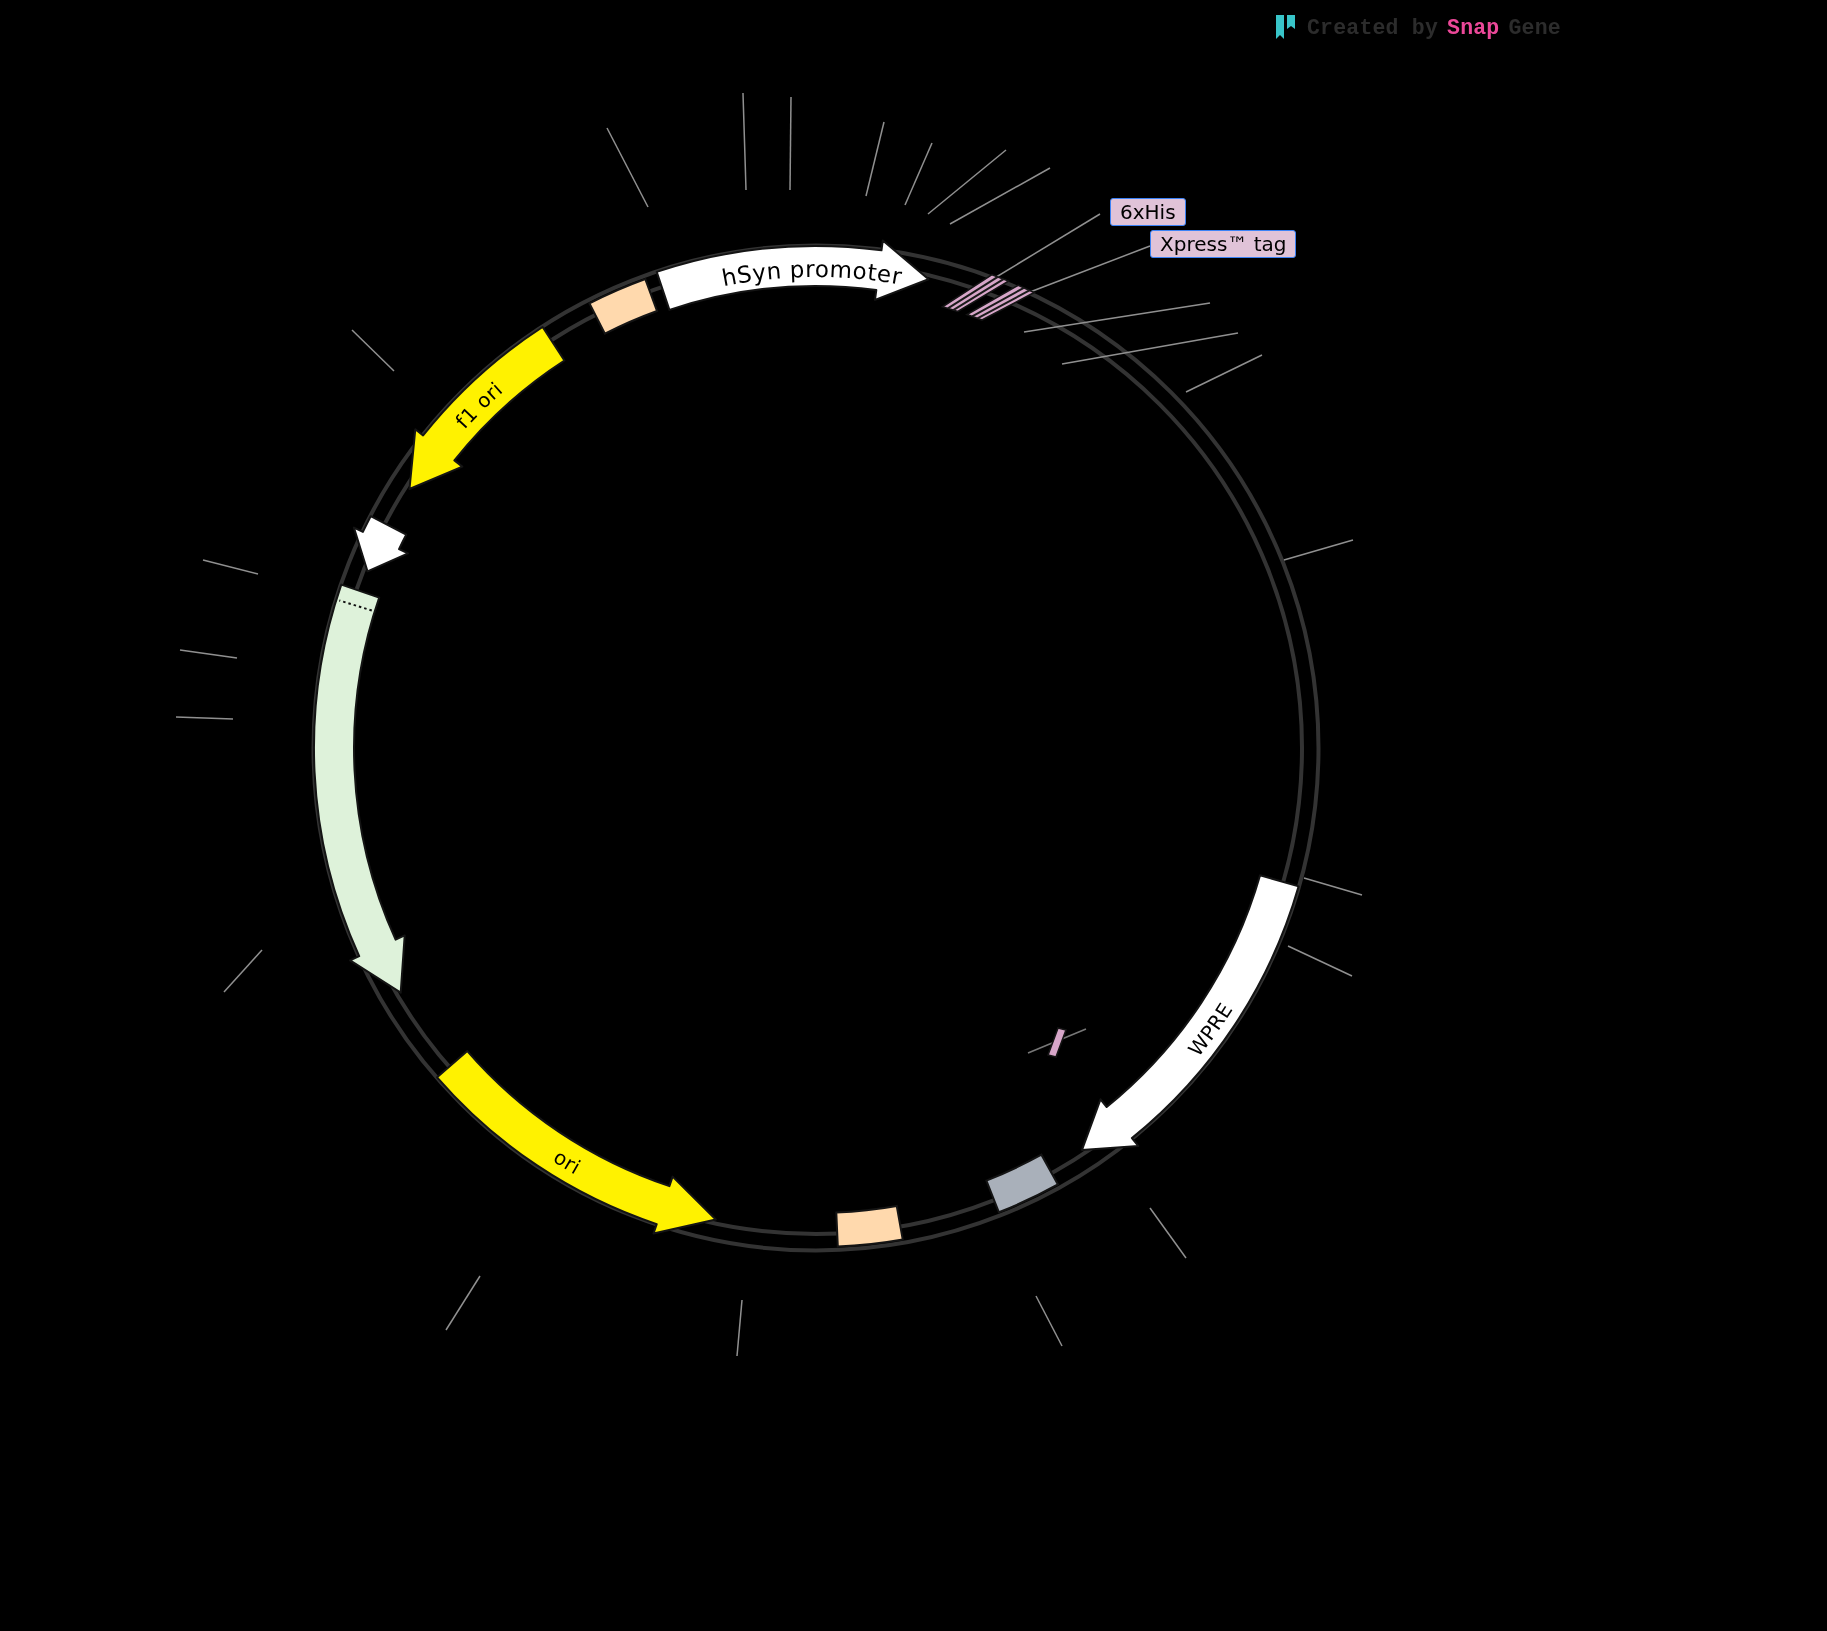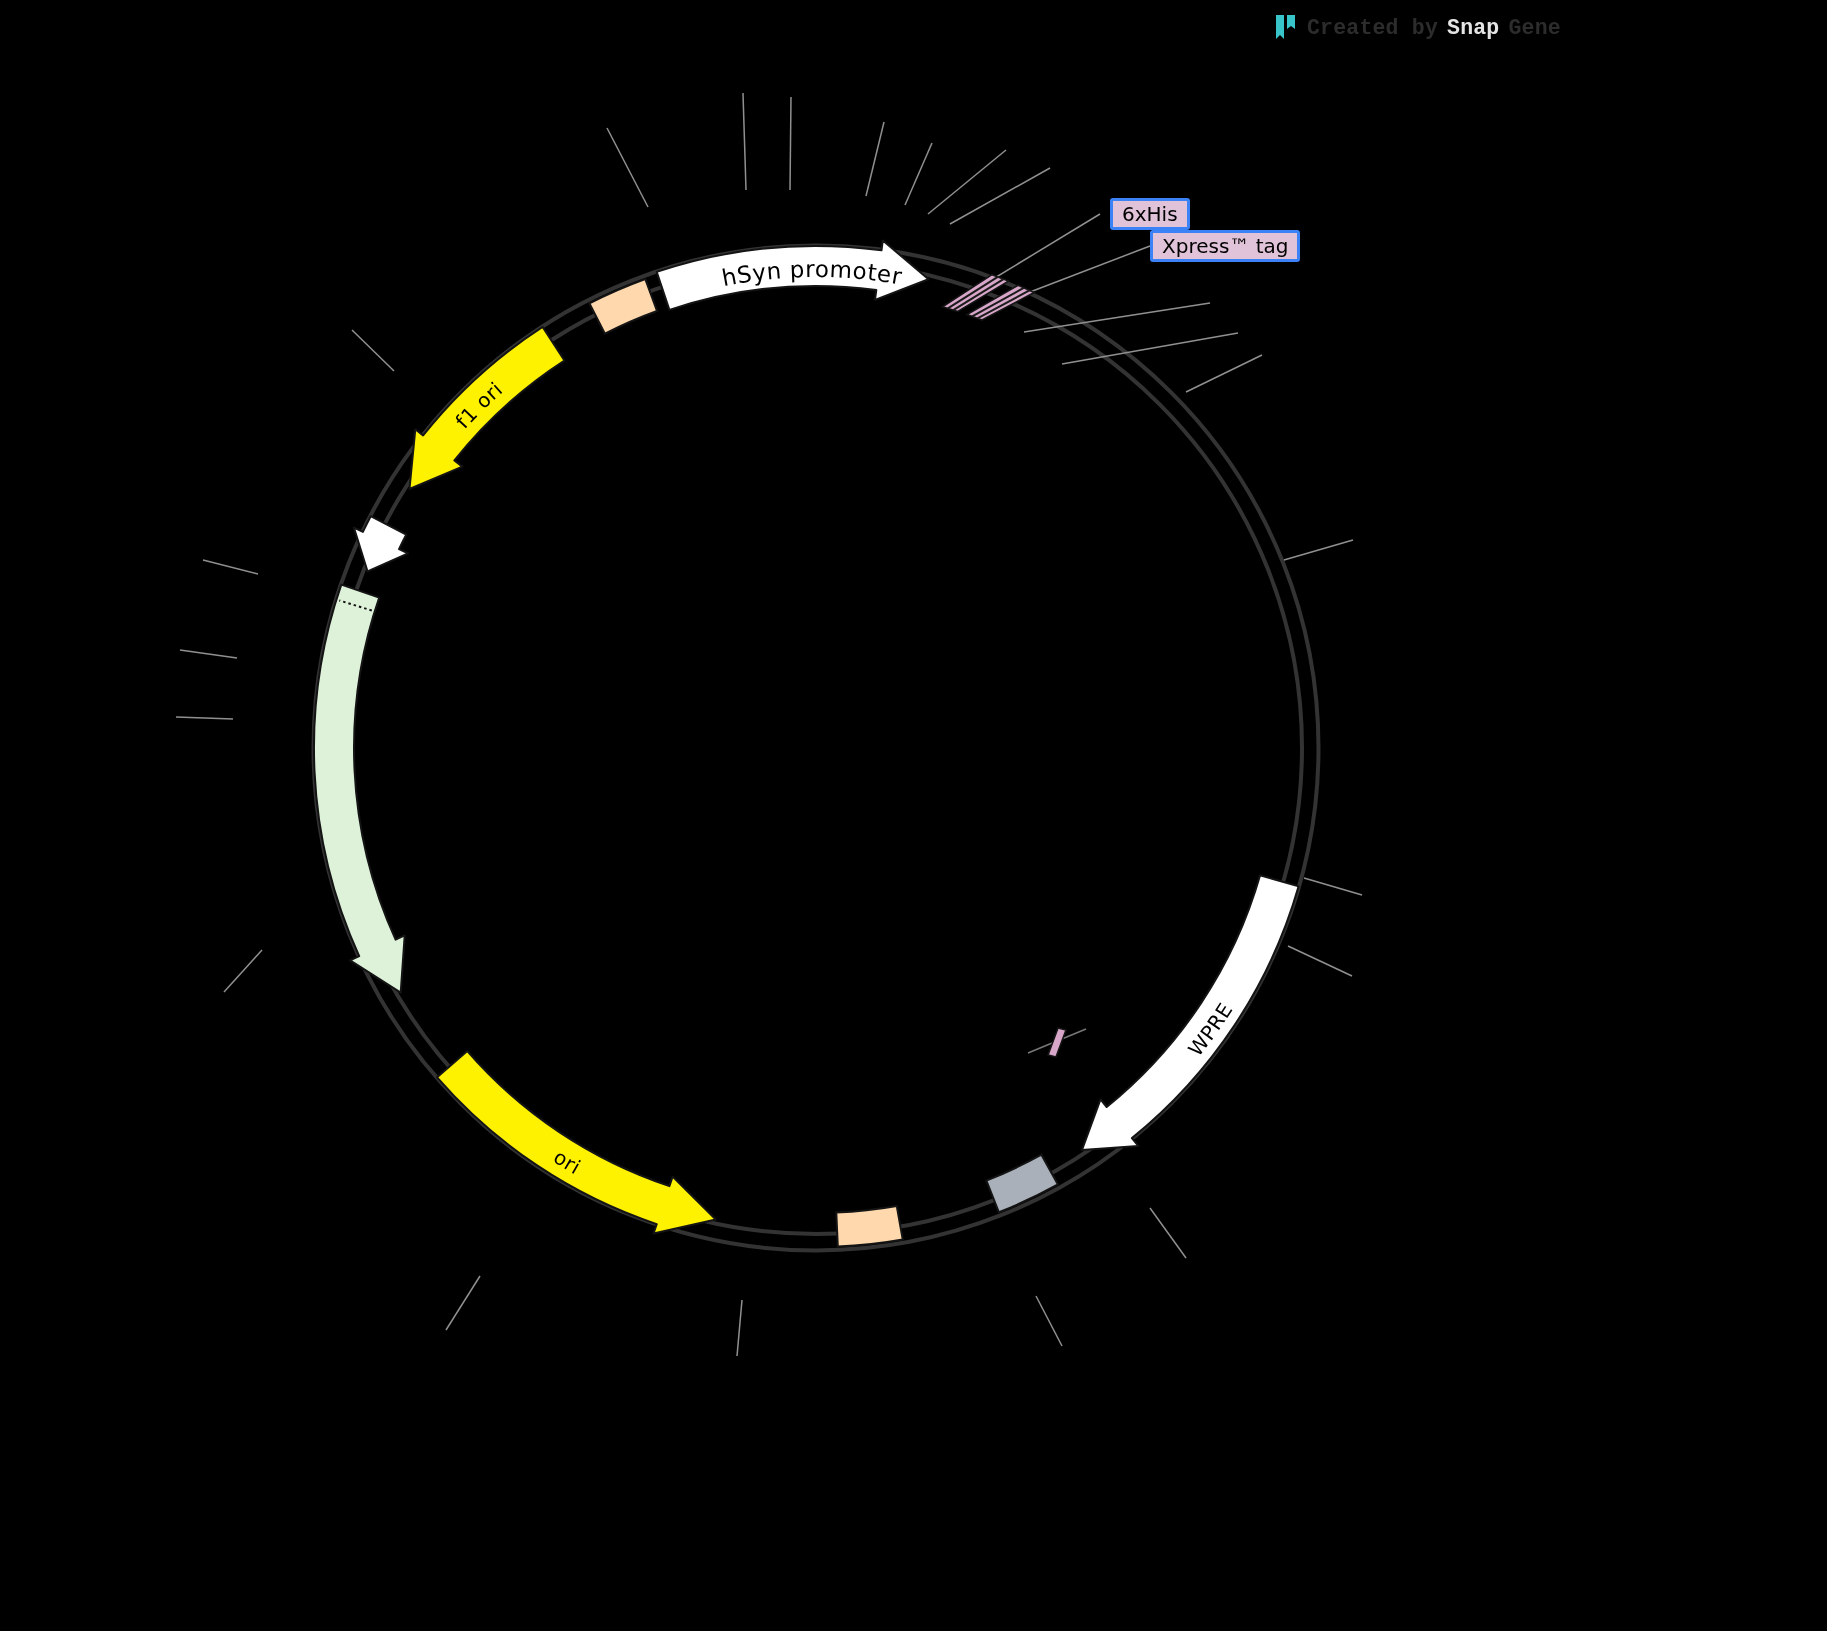--- a/index.html
+++ b/index.html
@@ -6,40 +6,40 @@
   body{
     position:relative;
     width:1827px;height:1631px;
     overflow:hidden;
     font-family:"DejaVu Sans", sans-serif;
   }
   #map-svg{position:absolute;left:0;top:0;}
   .badge{
     position:absolute;
     background:#e0c3d8;
-    border:3px solid #3b82f6;
+    border:1px solid #3b82f6;
     border-radius:3px;
     color:#000;
     font-size:20px;
     line-height:24px;
     padding:1px 9px;
     white-space:nowrap;
   }
   #badge-his{left:1110px;top:198px;}
   #badge-xpress{left:1150px;top:230px;}
   #watermark{
     position:absolute;
     left:1274px;top:14px;
     display:flex;align-items:center;gap:9px;
     font-size:21.5px;font-weight:600;letter-spacing:.2px;
     white-space:nowrap;
     font-family:Liberation Mono, monospace;
   }
   #watermark .dark{color:#2c2c2c;}
-  #watermark .red{color:#e5e5e5;}
+  #watermark .red{color:#ec4899;}
 </style>
 </head>
 <body>
 
 <svg id="map-svg" width="1827" height="1631" viewBox="0 0 1827 1631">
   <defs>
       <path id="tp-hsyn-promoter-arrow" fill="none" d="M 678.3 297.6 A 471 471 0 0 1 945.8 295.2"></path>
       <path id="tp-f1-ori-arrow" fill="none" d="M 432.5 469.4 A 474 474 0 0 1 544.1 359.7"></path>
       <path id="tp-ori-arrow" fill="none" d="M 488.1 1112.1 A 490 490 0 0 0 648.4 1208.4"></path>
       <path id="tp-wpre-arrow" fill="none" d="M 1069.4 1169.7 A 492 492 0 0 0 1297.2 850.3"></path>

